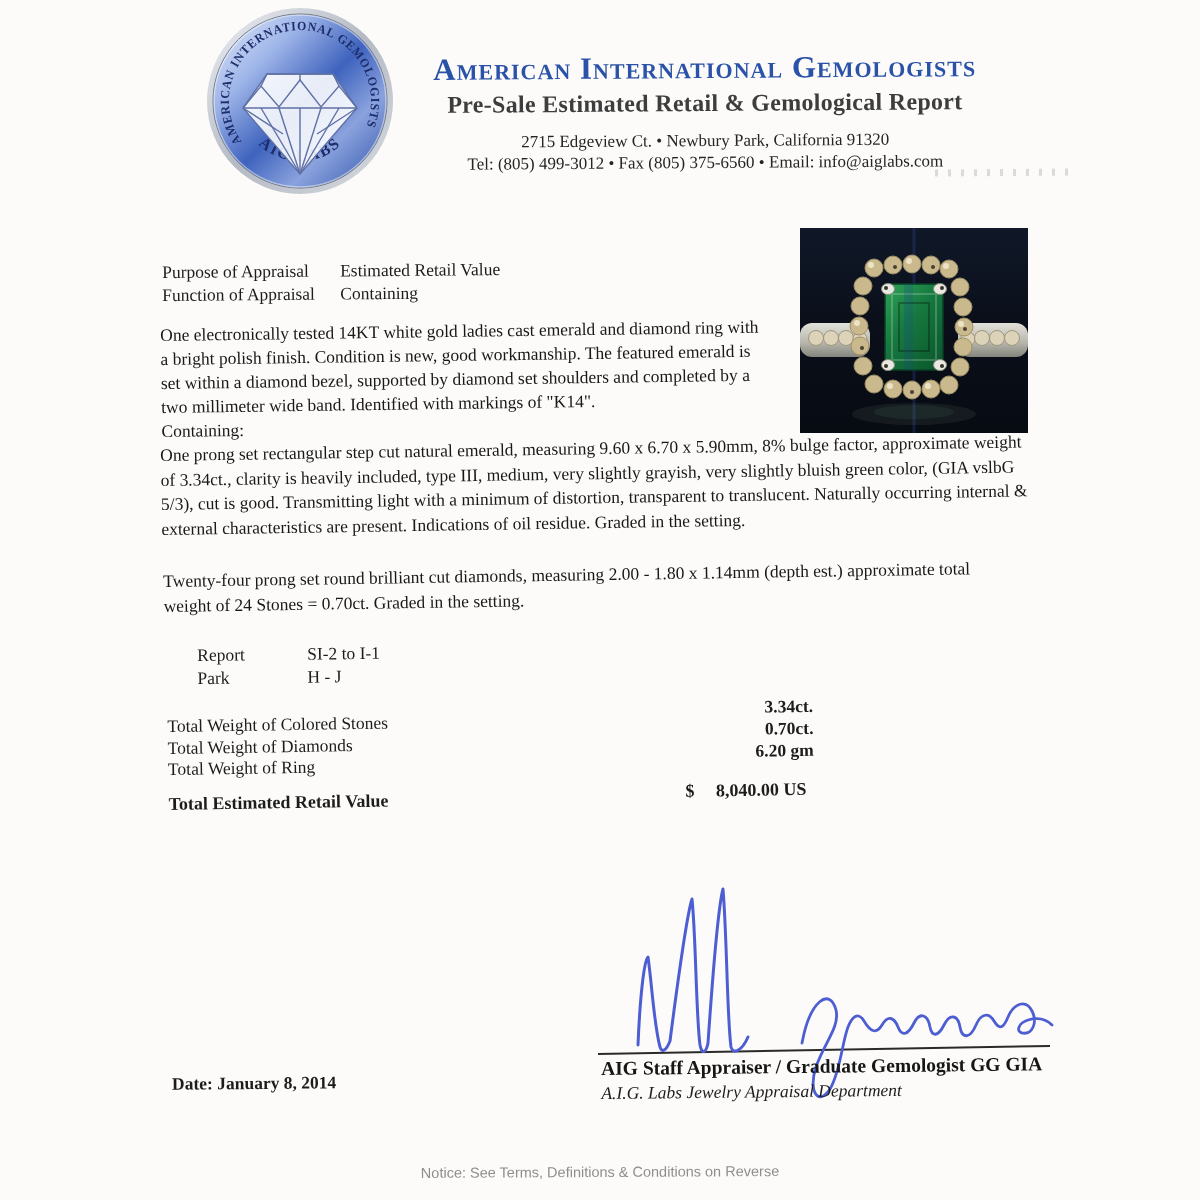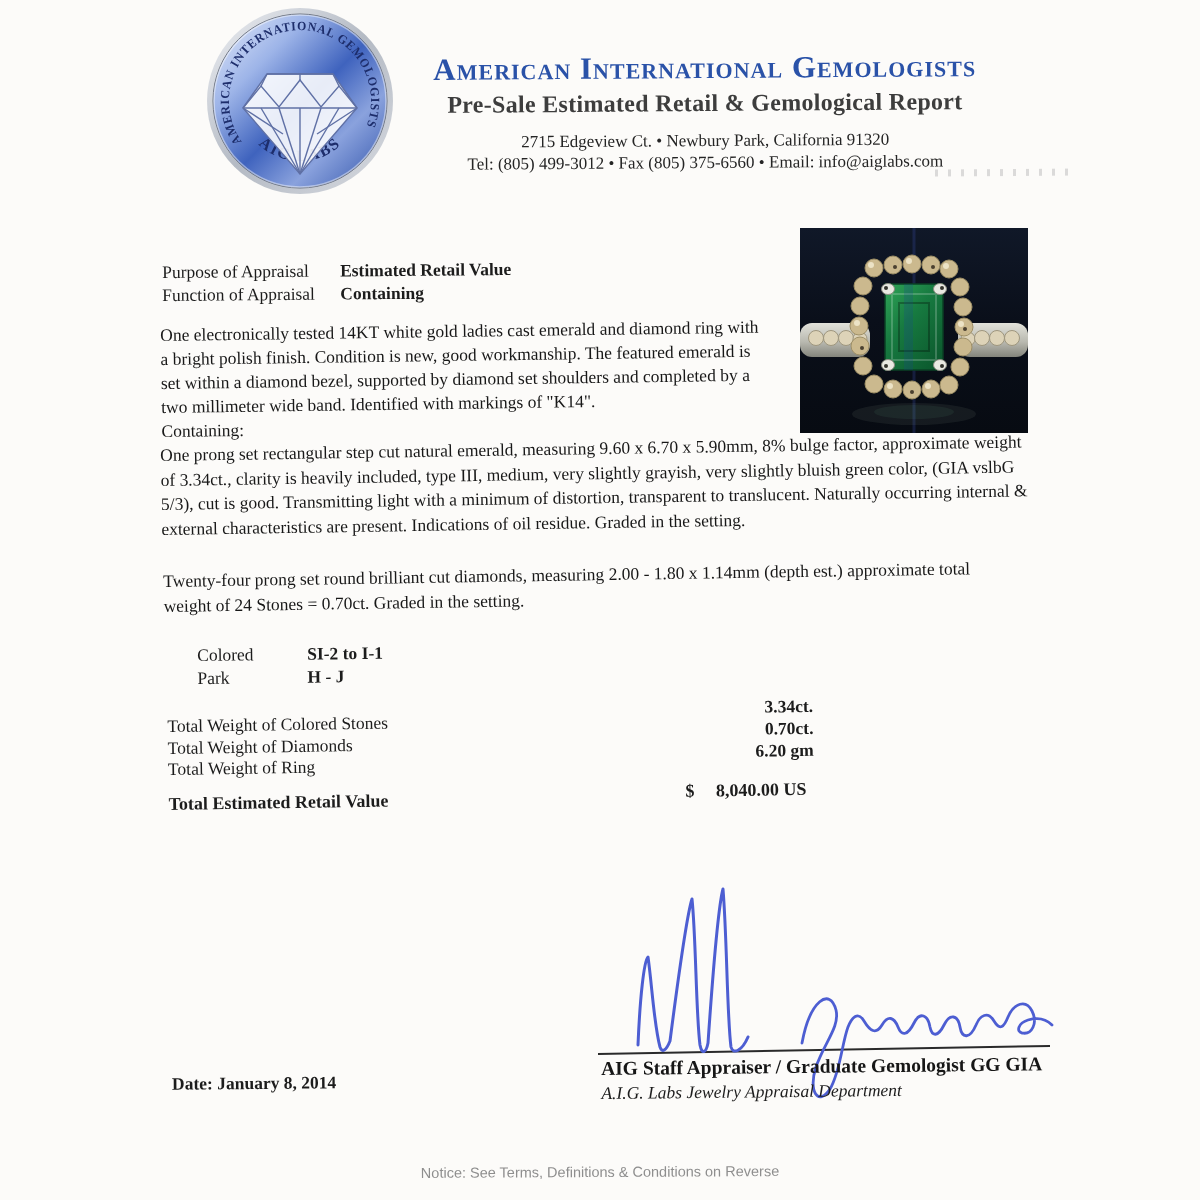--- a/index.html
+++ b/index.html
@@ -28,33 +28,33 @@
     transform:rotate(-0.5deg);
   }
 
   
   .ring-photo { left:800px; top:228px; width:228px; height:205px; }
 
   
   .meta { left:162px; top:261px; font-size:17.5px; transform:rotate(-0.5deg); transform-origin:left top; }
   .meta-row { display:flex; line-height:22.5px; }
   .meta-label { width:178px; }
-  .meta-value { font-weight:700;text-align:right; }
+  .meta-value { font-weight:400;text-align:right; }
 
   
   .para { font-size:17.5px; line-height:24px; color:#181818; transform-origin:left top; white-space:pre-line; }
   .para1 { left:160px; top:323px; width:600px; transform:rotate(-0.8deg); }
   .para2 { left:160px; top:443px; width:874px; line-height:24.5px; transform:rotate(-0.9deg); }
   .para3 { left:163px; top:569px; width:820px; line-height:25px; transform:rotate(-0.9deg); }
 
   
   .grades { left:197px; top:644px; font-size:17.5px; transform:rotate(-0.7deg); transform-origin:left top; }
   .grade-row { display:flex; line-height:22.5px; }
   .grade-label { width:110px; }
-  .grade-value { font-weight:700; }
+  .grade-value { font-weight:400; }
 
   
   .weights { left:167px; top:704px; width:660px; font-size:17.5px; transform:rotate(-0.9deg); transform-origin:left top; }
   .w-labels { position:absolute; left:0; top:12px; line-height:21.5px; }
   .w-values { position:absolute; left:521px; top:1px; width:125px; text-align:right; font-weight:700; line-height:22px; }
   .total-row { position:absolute; left:0; top:90px; width:660px; }
   .total-label { font-weight:700; font-size:18px; }
   .total-money { position:absolute; left:517px; top:-5px; font-weight:700; font-size:18px; }
   .currency { display:inline-block; }
   .total-value { display:inline-block; margin-left:17px; }
@@ -249,21 +249,21 @@
     </div>
   </div>
 
   <div class="abs para para1">One electronically tested 14KT white gold ladies cast emerald and diamond ring with a bright polish finish. Condition is new, good workmanship.  The featured emerald is set within a diamond bezel, supported by diamond set shoulders and completed by a two millimeter wide band. Identified with markings of "K14".
 Containing:</div>
   <div class="abs para para2">One prong set rectangular step cut natural emerald, measuring 9.60 x 6.70 x 5.90mm,  8% bulge factor, approximate weight of 3.34ct., clarity is heavily included, type III, medium, very slightly grayish, very slightly bluish green color, (GIA vslbG 5/3), cut is good.    Transmitting light with a minimum of distortion, transparent to translucent. Naturally occurring internal &amp; external characteristics are present. Indications of oil residue. Graded in the setting.</div>
   <div class="abs para para3">Twenty-four prong set round brilliant cut diamonds, measuring 2.00 - 1.80 x 1.14mm (depth est.) approximate total weight of 24 Stones = 0.70ct.  Graded in the setting.</div>
 
   <div class="abs grades">
     <div class="grade-row">
-      <span class="grade-label">Colored</span>
+      <span class="grade-label">Report</span>
       <span class="grade-value">SI-2 to I-1</span>
     </div>
     <div class="grade-row">
       <span class="grade-label">Park</span>
       <span class="grade-value">H - J</span>
     </div>
   </div>
 
   <div class="abs weights">
     <div class="w-labels">

